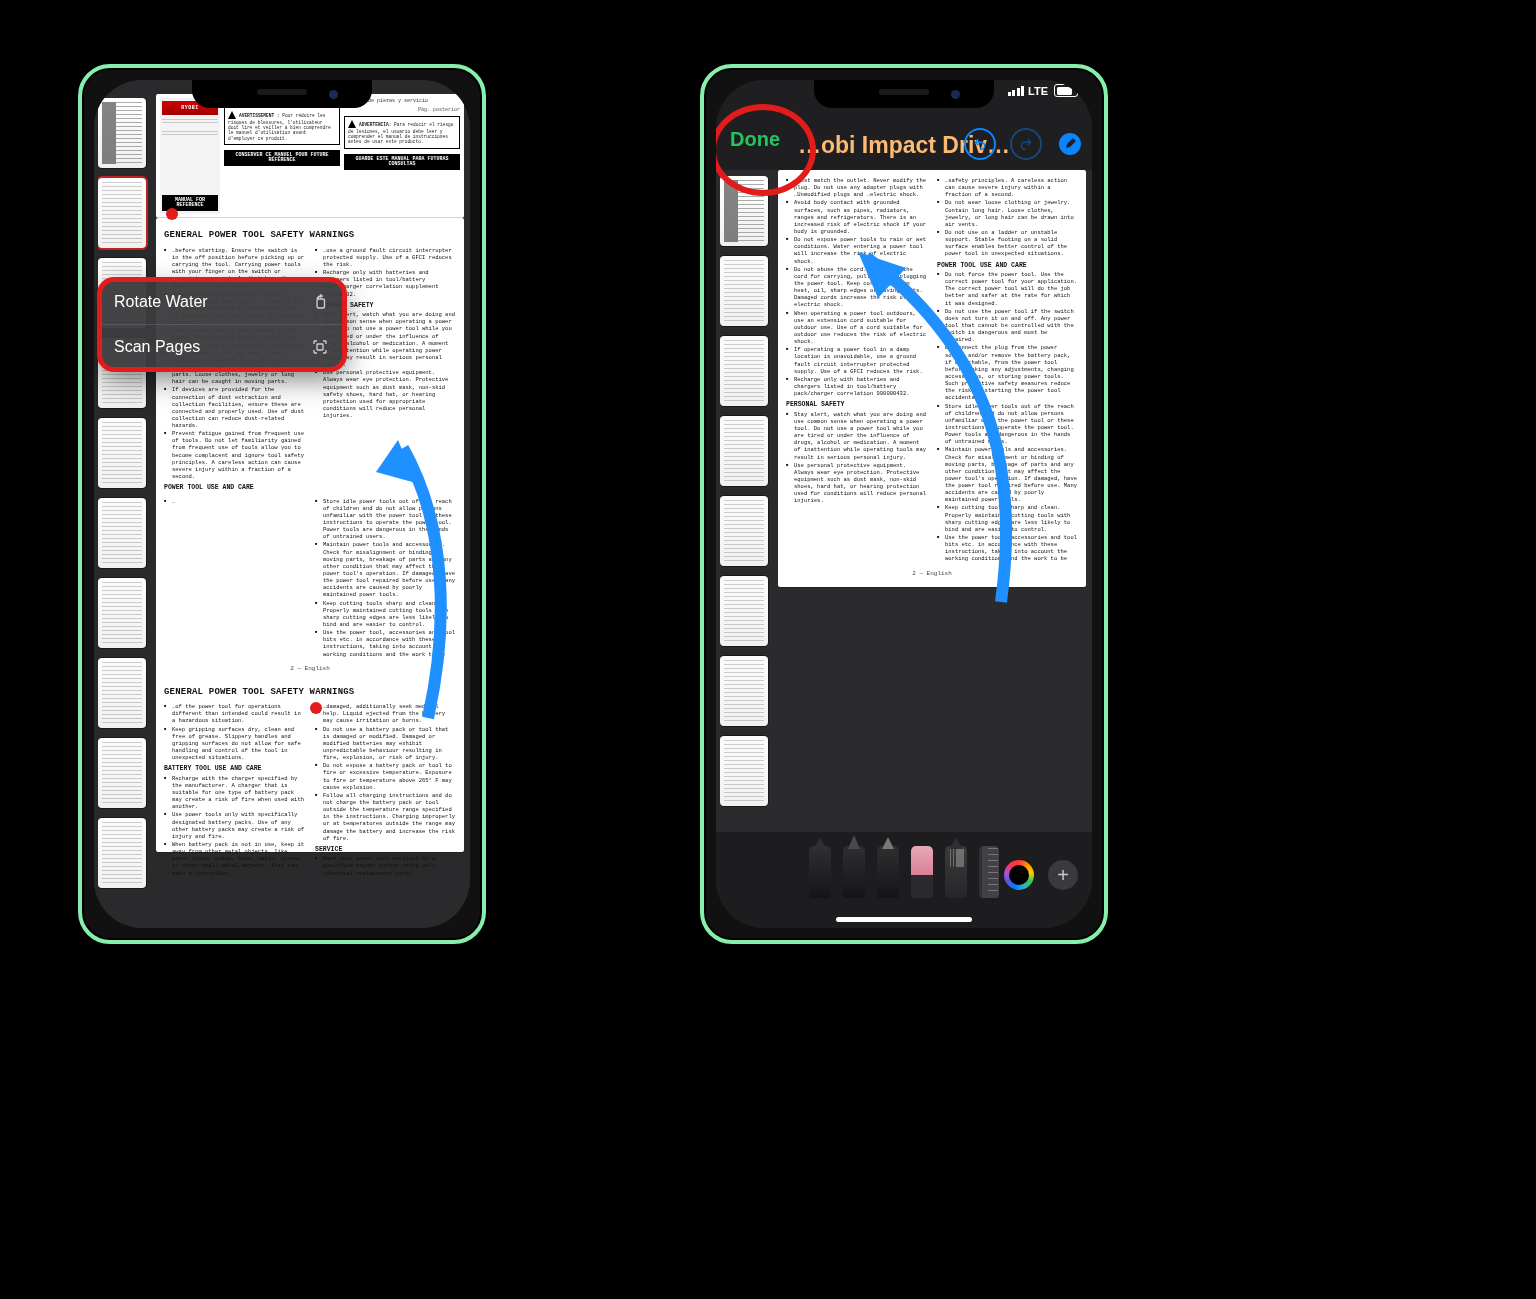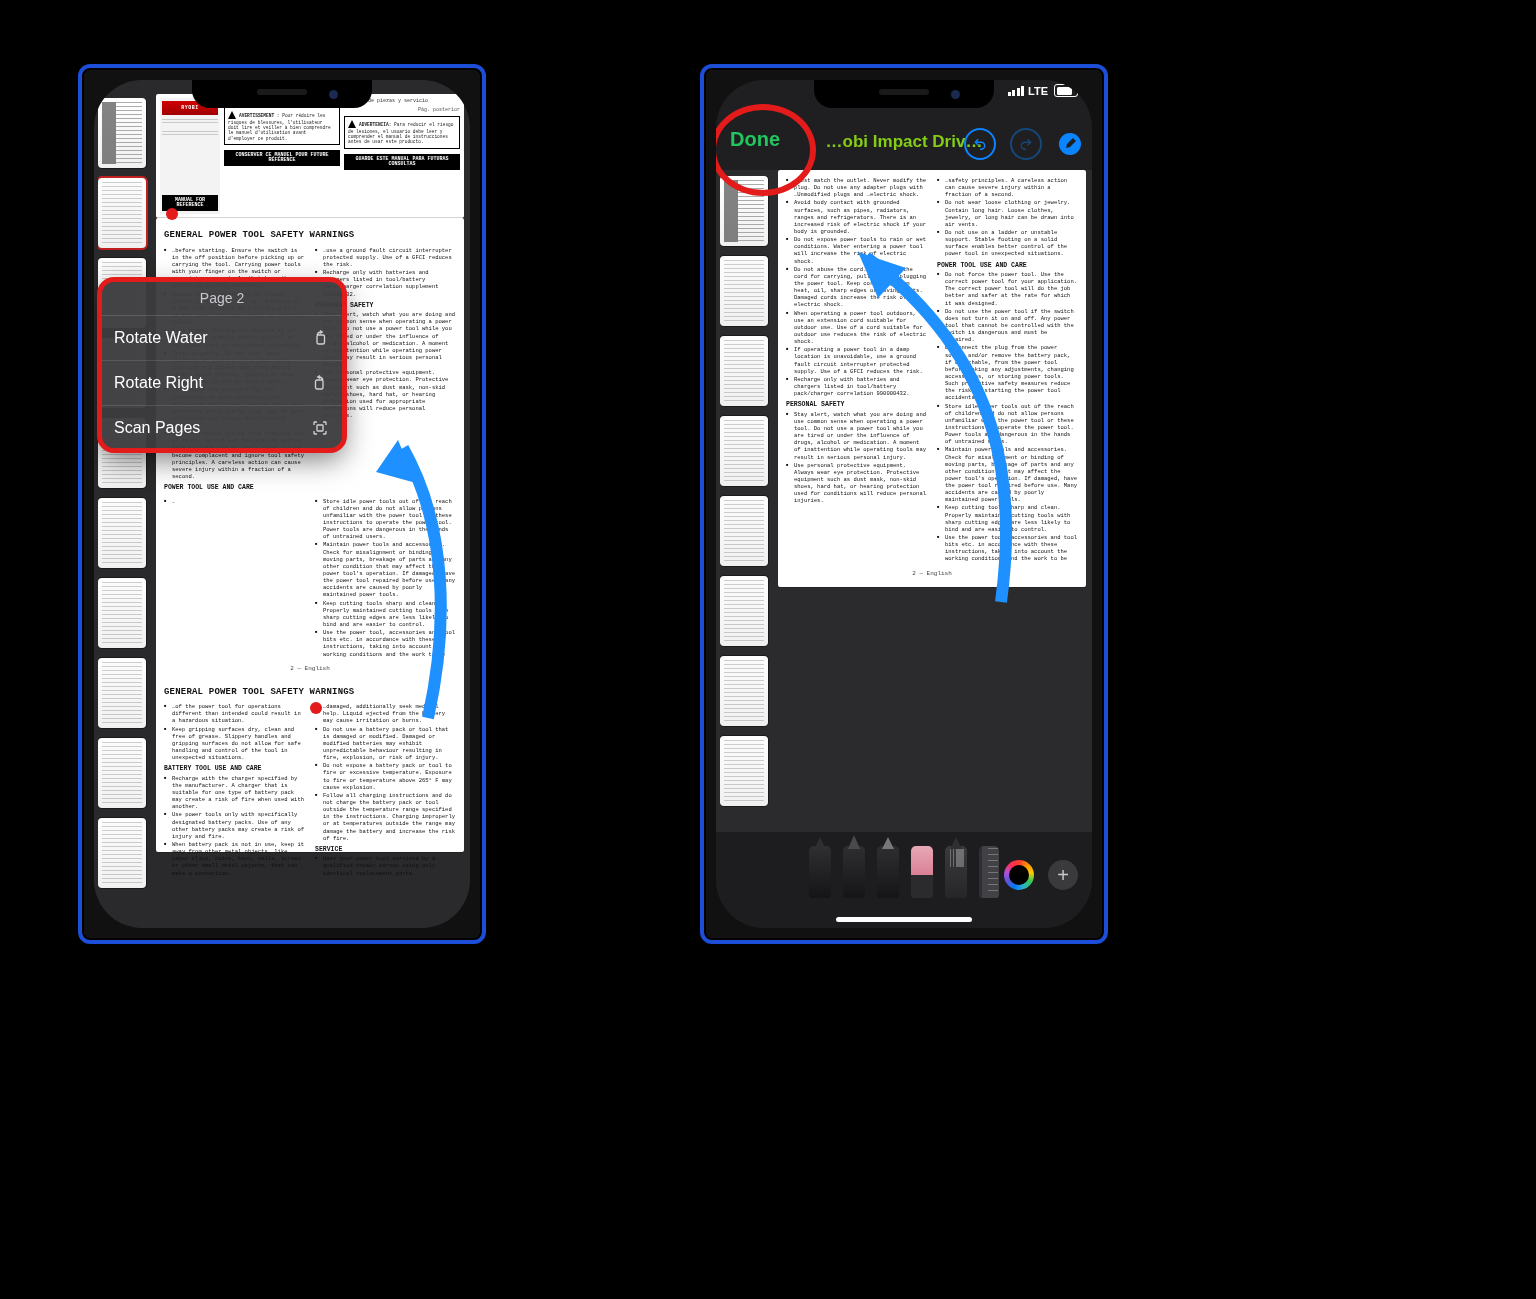--- a/index.html
+++ b/index.html
@@ -13,23 +13,23 @@
   }
   .stage {
     position: relative;
     width: 1536px;
     height: 1299px;
   }
   .phone {
     position: absolute;
     width: 400px;
     height: 872px;
-    border-radius: 12px;
+    border-radius: 32px;
     background: #111;
-    border: 4px solid #1d4ed8;
+    border: 4px solid #86efac;
     box-shadow: inset 0 0 0 2px #000, 0 6px 30px rgba(0,0,0,.6);
     overflow: hidden;
   }
   .phone.left  { left: 78px;  top: 64px; }
   .phone.right { left: 700px; top: 64px; }
 
   .screen {
     position: absolute;
     inset: 12px;
     border-radius: 48px;
@@ -308,23 +308,23 @@
     top:0;left:0;right:0;
     height:90px;
     background:#1f1f21;
     z-index:10;
   }
   .markup-title{
     position:absolute;
     top:52px;
     left:0;right:0;
     text-align:center;
-    font-size:17px;
+    font-size:23px;
     font-weight:600;
-    color:#84cc16;
+    color:#fdba74;
     white-space:nowrap;
     overflow:hidden;
   }
   .done-btn{
     position:absolute;
     left:14px;
     top:48px;
     font-size:20px;
     font-weight:600;
     color:#22c55e;
@@ -544,38 +544,27 @@
                 <div class="bul">Have your power tool serviced by a qualified repair person using only identical replacement parts.</div>
               </div>
             </div>
         </div>
       </div>
 
       <div class="red-dot" style="left:72px; top:128px"></div>
       <div class="red-dot" style="left:216px; top:622px"></div>
 
       <div class="context-menu">
-        <div class="ctx-header">Page 2</div>
         <div class="ctx-row">
           <span>Rotate Water</span>
           <span class="ctx-ico">
             <svg width="18" height="18" viewBox="0 0 24 24" fill="none" stroke="currentColor" stroke-width="1.8">
                 <rect x="8" y="8" width="10" height="12" rx="2"></rect>
                 <path d="M14 4 A6 6 0 0 0 8 8"></path>
                 <path d="M12 2l3 2-3 2"></path>
-              </svg>
-          </span>
-        </div>
-        <div class="ctx-row">
-          <span>Rotate Right</span>
-          <span class="ctx-ico">
-            <svg width="18" height="18" viewBox="0 0 24 24" fill="none" stroke="currentColor" stroke-width="1.8">
-                <rect x="6" y="8" width="10" height="12" rx="2"></rect>
-                <path d="M10 4 A6 6 0 0 1 16 8"></path>
-                <path d="M12 2l-3 2 3 2"></path>
               </svg>
           </span>
         </div>
         <div class="ctx-row">
           <span>Scan Pages</span>
           <span class="ctx-ico">
             <svg width="18" height="18" viewBox="0 0 24 24" fill="none" stroke="currentColor" stroke-width="1.8">
                 <path d="M4 8V5a1 1 0 0 1 1-1h3M20 8V5a1 1 0 0 0-1-1h-3M4 16v3a1 1 0 0 0 1 1h3M20 16v3a1 1 0 0 1-1 1h-3"></path>
                 <rect x="8" y="8" width="8" height="8" rx="1"></rect>
               </svg>

